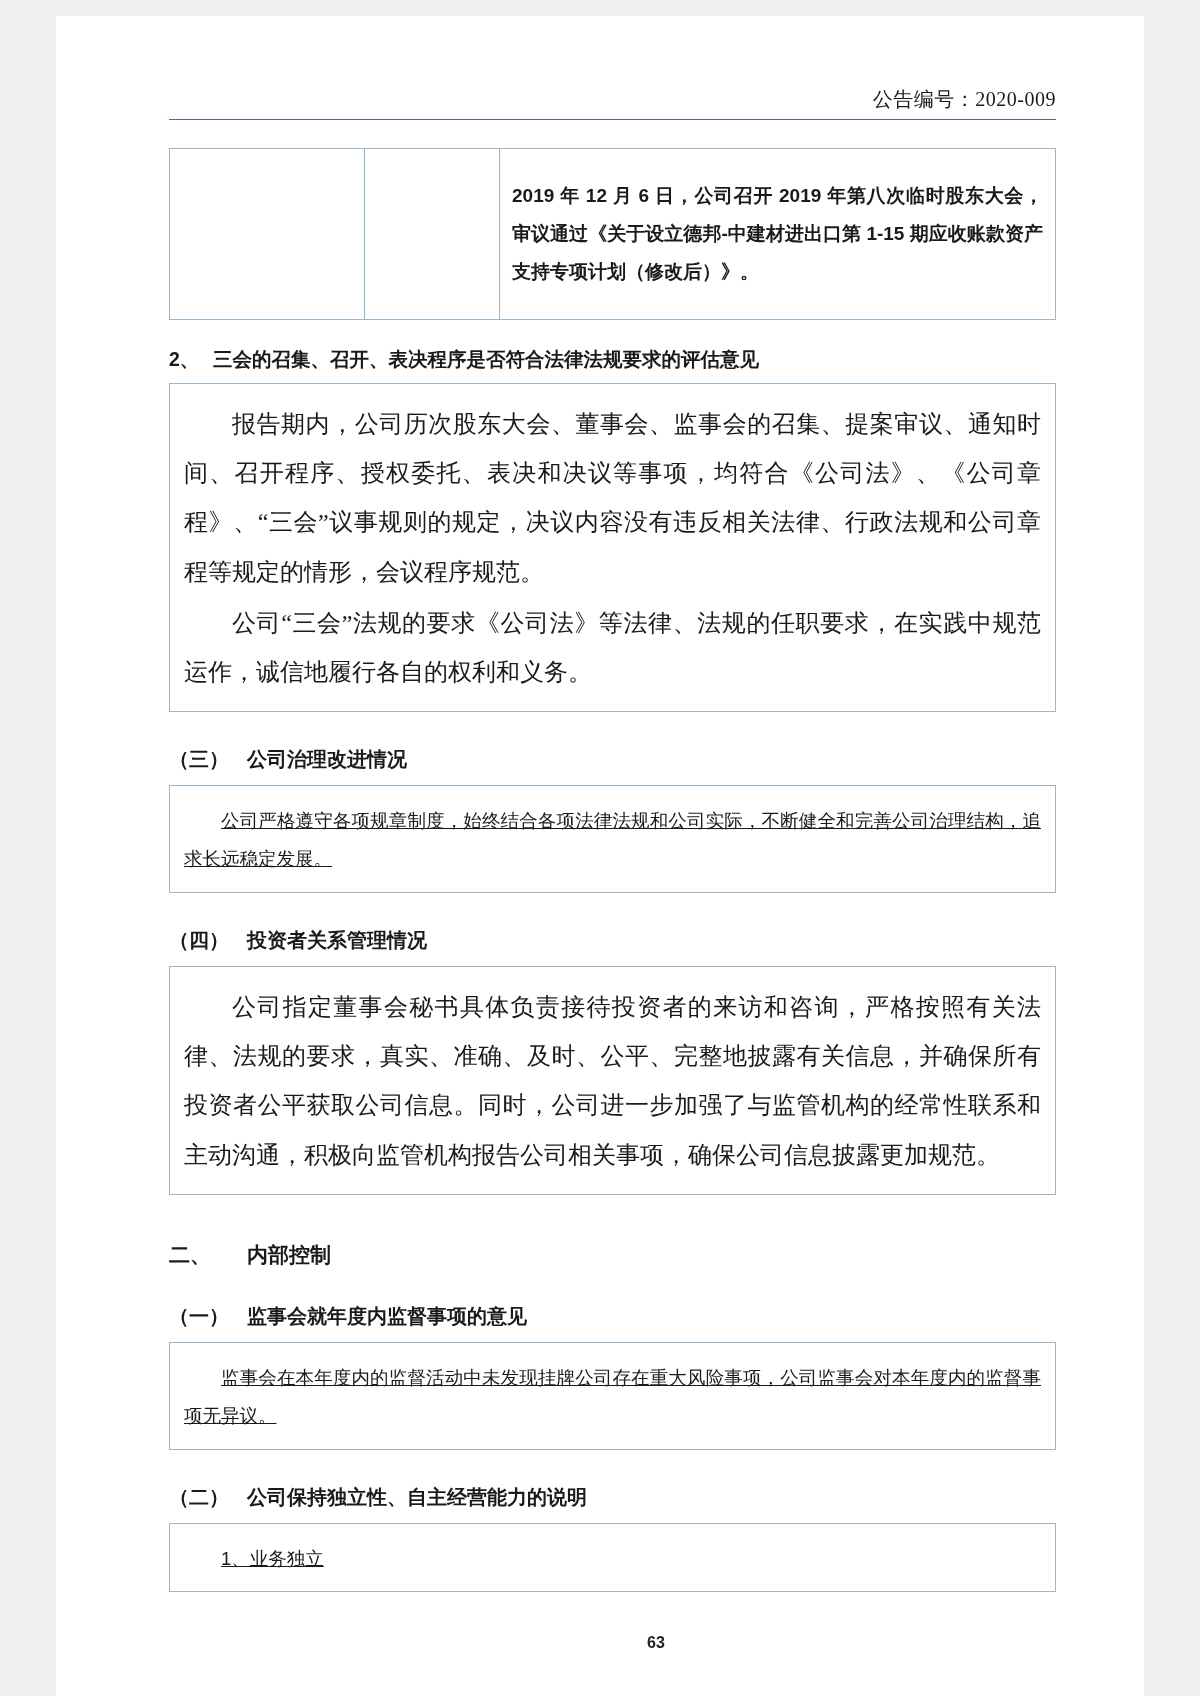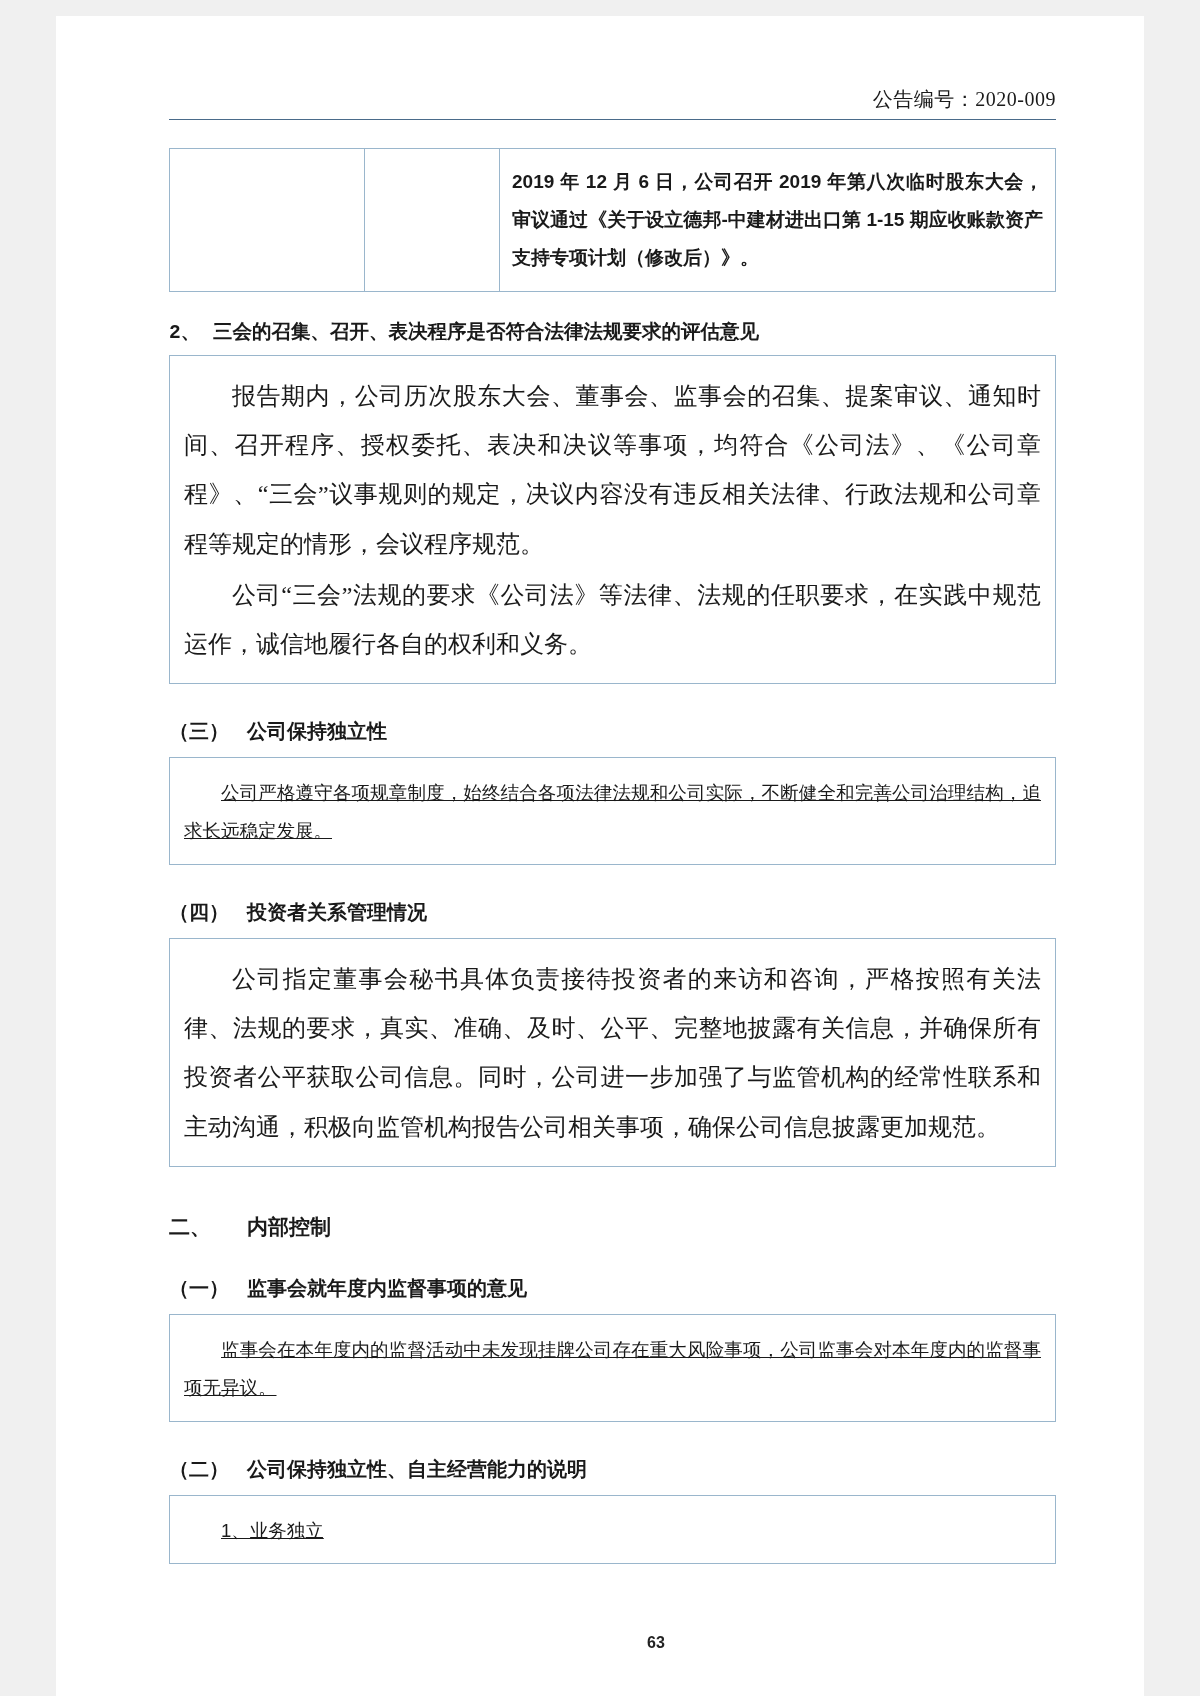--- a/index.html
+++ b/index.html
@@ -34,37 +34,37 @@
   }
   table.doc-table {
     border-collapse: collapse;
     width: 100%;
     margin-top: 28px;
     table-layout: fixed;
   }
   table.doc-table td {
     border: 1px solid #9ab6cc;
     vertical-align: top;
-    padding: 14px 12px;
+    padding: 28px 12px;
   }
   .cell-text {
     font-size: 19px;
     line-height: 2.0;
     text-align: justify;
     text-justify: inter-ideograph;
     font-weight: bold;
     font-family: "Liberation Sans", sans-serif;
   }
   .col-a { width: 170px; }
   .col-b { width: 110px; }
 
   .heading2 {
     font-size: 19.5px;
     font-weight: bold;
-    font-family: Liberation Mono, monospace;
+    font-family: Liberation Sans, sans-serif;
     margin: 26px 0 10px 0;
     padding-left: 0;
   }
   .heading2 .num {
     display: inline-block;
     width: 44px;
   }
   .heading-big {
     font-size: 21px;
     font-weight: bold;
@@ -147,21 +147,21 @@
 
     <div class="heading2">
       <span class="num">2、</span><span>三会的召集、召开、表决程序是否符合法律法规要求的评估意见</span>
     </div>
     <div class="box box-serif">
       <p>报告期内，公司历次股东大会、董事会、监事会的召集、提案审议、通知时间、召开程序、授权委托、表决和决议等事项，均符合《公司法》、《公司章程》、“三会”议事规则的规定，决议内容没有违反相关法律、行政法规和公司章程等规定的情形，会议程序规范。</p>
       <p>公司“三会”法规的要求《公司法》等法律、法规的任职要求，在实践中规范运作，诚信地履行各自的权利和义务。</p>
     </div>
 
     <div class="heading-sub">
-      <span class="num">（三）</span><span>公司保持独立性</span>
+      <span class="num">（三）</span><span>公司治理改进情况</span>
     </div>
     <div class="box box-sans">
       <p>公司严格遵守各项规章制度，始终结合各项法律法规和公司实际，不断健全和完善公司治理结构，追求长远稳定发展。</p>
     </div>
 
     <div class="heading-sub">
       <span class="num">（四）</span><span>投资者关系管理情况</span>
     </div>
     <div class="box box-serif">
       <p>公司指定董事会秘书具体负责接待投资者的来访和咨询，严格按照有关法律、法规的要求，真实、准确、及时、公平、完整地披露有关信息，并确保所有投资者公平获取公司信息。同时，公司进一步加强了与监管机构的经常性联系和主动沟通，积极向监管机构报告公司相关事项，确保公司信息披露更加规范。</p>

